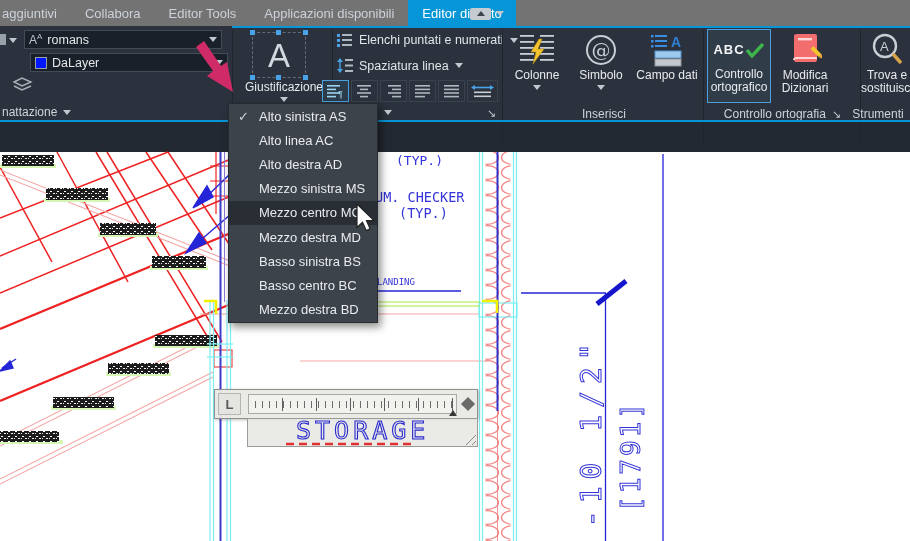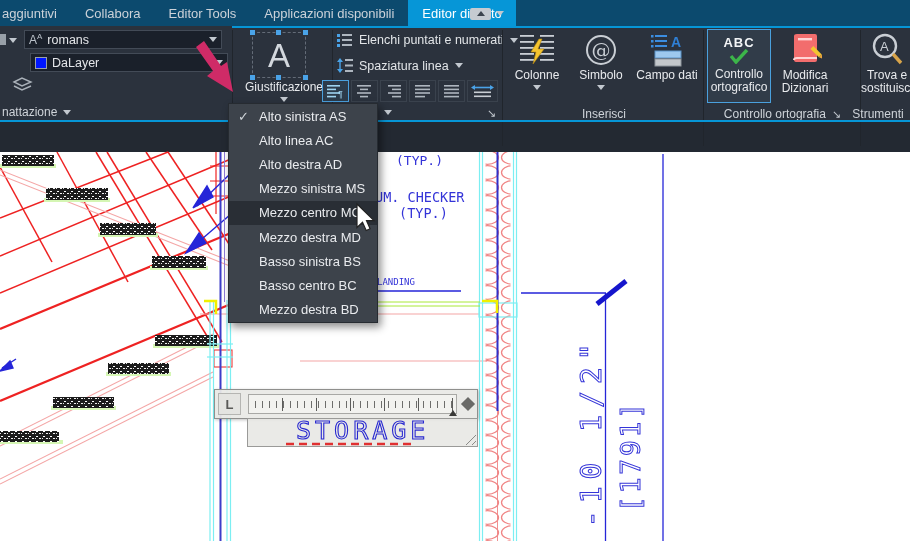--- a/index.html
+++ b/index.html
@@ -2,21 +2,21 @@
 <html><head>
 <meta charset="utf-8">
 <style>
   * { margin:0; padding:0; box-sizing:border-box; }
   html,body { width:910px; height:541px; overflow:hidden; background:#22282f;
     font-family:"Liberation Sans", sans-serif; }
   .abs { position:absolute; }
   #stage { position:relative; width:910px; height:541px; }
 
   
-  #tabbar { left:0; top:0; width:910px; height:26px; background:#0c4a6e; z-index:30;
+  #tabbar { left:0; top:0; width:910px; height:26px; background:#737373; z-index:30;
     display:flex; align-items:stretch; color:#ccd2d9; font-size:13px; }
   .tab { display:flex; align-items:center; padding:0 14px; cursor:default; white-space:nowrap; }
   .tab.active { background:#0696d7; color:#fff; }
   #tab-overflow { position:absolute; left:470px; top:7px; width:34px; height:13px; display:flex; align-items:center; gap:5px; }
   #tab-overflow .pill { width:22px; height:12px; background:#c6cbd1; border-radius:2px; display:flex; align-items:center; justify-content:center; }
   .tri-up-dark { width:0; height:0; border-left:4px solid transparent; border-right:4px solid transparent; border-bottom:5px solid #3c444e; }
   .caret { width:0; height:0; border-left:4px solid transparent; border-right:4px solid transparent; border-top:5px solid #c2c8cf; display:inline-block; }
 
   
   #accentline { left:230px; top:26px; width:680px; height:2px; background:#0696d7; z-index:29; }
@@ -440,21 +440,21 @@
       </span>
       <span>Campo dati</span>
     </div>
     <div class="grouplabel" style="left:505px;width:198px">
       <span>Inserisci</span>
     </div>
 
     <div class="vsep" style="left:703px"></div>
 
     <div class="bigbtn sel" style="left:707px;width:64px">
-      <span class="ic" style="flex-direction:column;display:flex;align-items:center;height:36px">
+      <span class="ic" style="flex-direction:row;display:flex;align-items:center;height:36px">
         <span id="abc-ic">ABC</span>
         <svg width="20" height="15">
             <polyline points="2,7 7,13 18,1" fill="none" stroke="#3cb54a" stroke-width="3.4"></polyline>
           </svg>
       </span>
       <span>Controllo</span>
       <span>ortografico</span>
     </div>
     <div class="bigbtn" style="left:773px;width:64px">
       <span class="ic">

